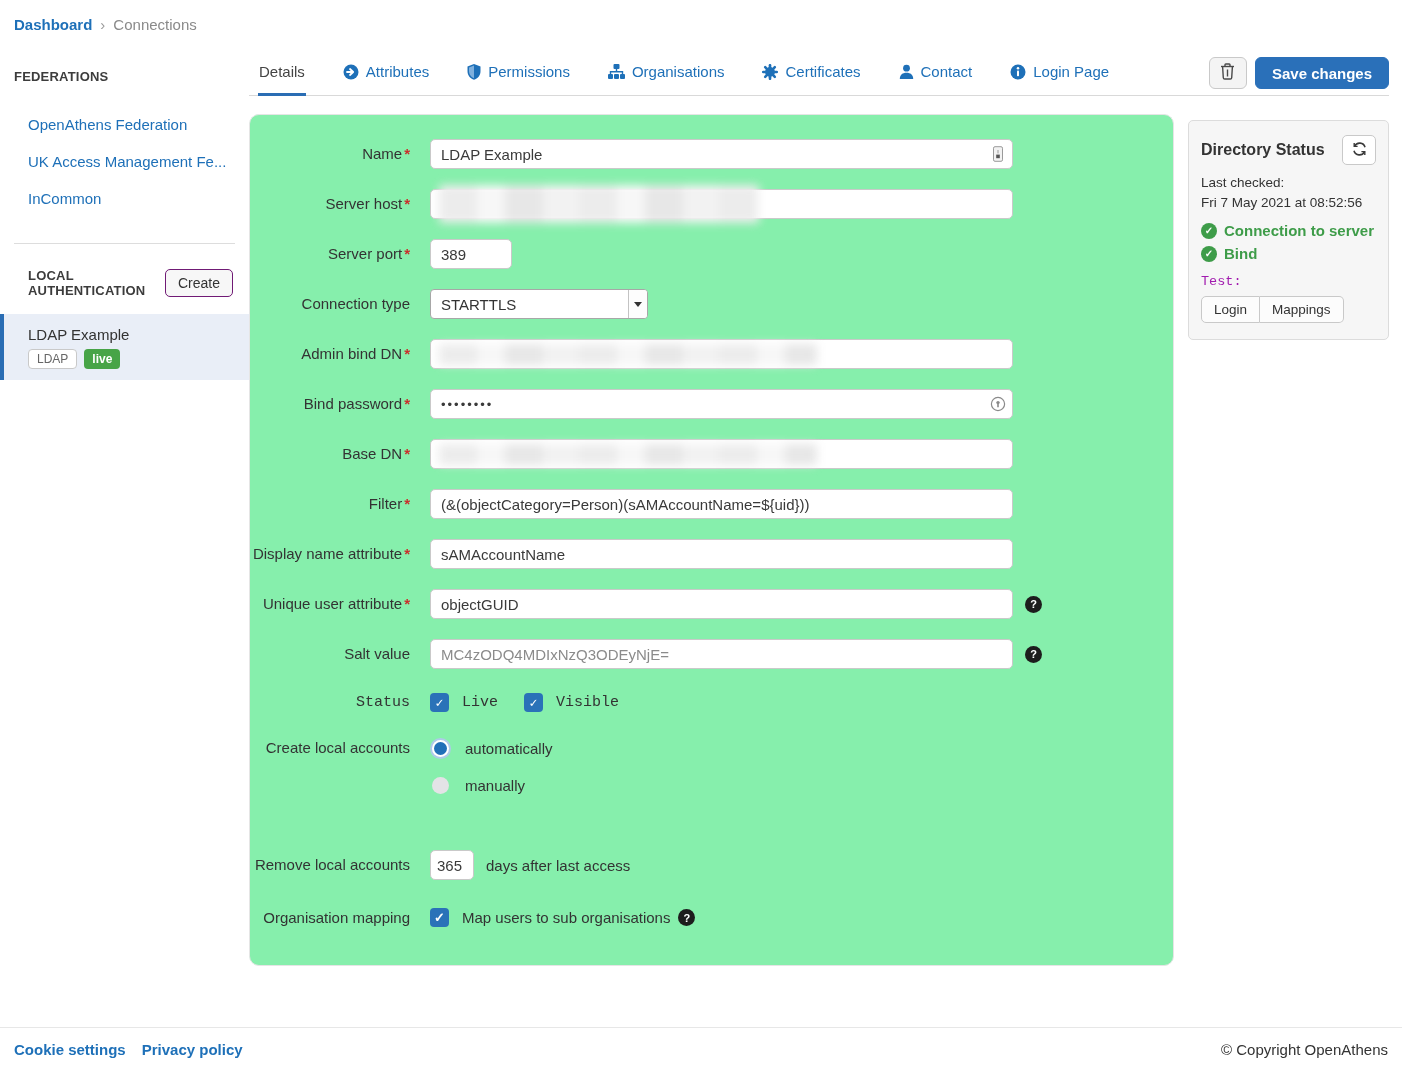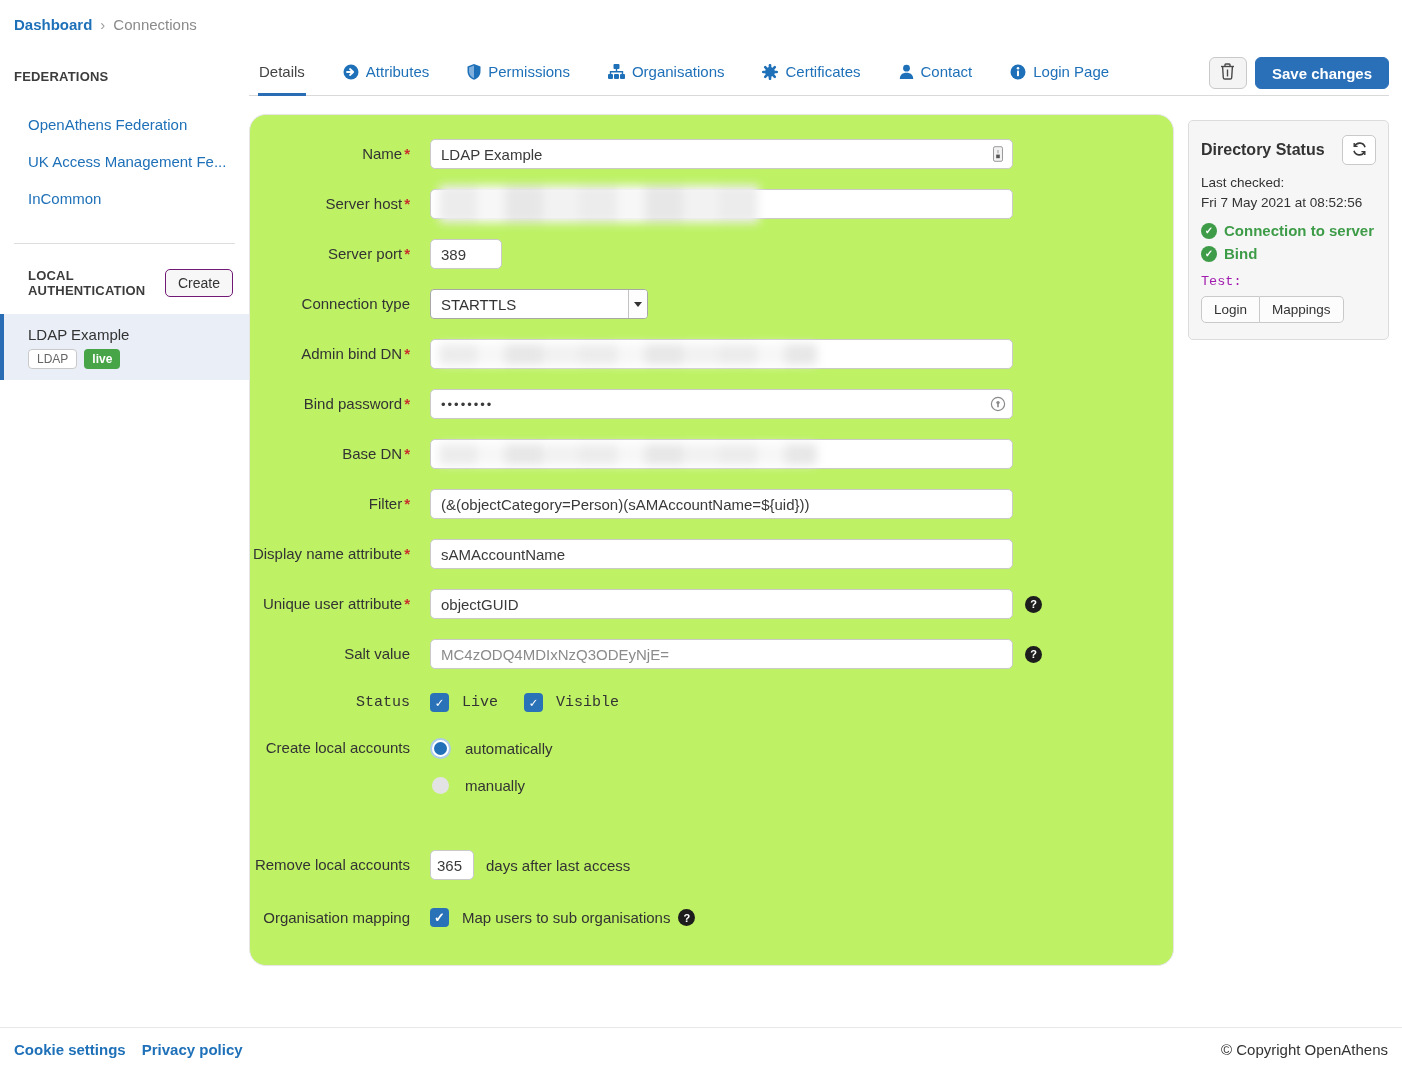--- a/index.html
+++ b/index.html
@@ -40,30 +40,30 @@
   .tabs { display:flex; align-items:flex-end; gap:36px; flex:1; }
   .tab { display:flex; align-items:center; gap:7px; font-size:15px; color:#1e70b8; padding:8px 1px 13px; cursor:pointer; border-bottom:3px solid transparent; margin-bottom:-1px; }
   .tab.active { color:#444; border-bottom-color:#2a6db4; }
   .tab svg { display:block; }
   .tab-actions { display:flex; gap:8px; align-items:center; padding-bottom:6px; }
   .icon-btn { width:38px; height:32px; background:#f4f4f4; border:1px solid #c9c9c9; border-radius:6px; display:flex; align-items:center; justify-content:center; cursor:pointer; }
   .save-btn { height:32px; background:#2a70b9; border:1px solid #2a70b9; border-radius:6px; color:#fff; font-size:15px; font-weight:600; padding:0 16px; cursor:pointer; font-family:"Liberation Sans",sans-serif; }
 
   
   .content-row { display:flex; align-items:flex-start; margin-top:18px; }
-  .form-panel { width:925px; background:#bef264; border:1px solid #e5e5e5; border-radius:17px; padding:24px 0 32px 0; }
+  .form-panel { width:925px; background:#86efac; border:1px solid #e5e5e5; border-radius:10px; padding:24px 0 32px 0; }
   .status-panel { width:201px; margin-left:14px; background:#f6f6f6; border:1px solid #dcdcdc; border-radius:5px; padding:14px 12px 16px; margin-top:6px; }
 
   
   .frow { display:flex; align-items:flex-start; margin-bottom:20px; }
   .flabel { width:180px; flex-shrink:0; text-align:right; padding-right:20px; padding-top:6px; font-size:15px; color:#333; }
   .req { color:#c9302c; margin-left:2px; font-weight:600; }
   .fcontrol { display:flex; align-items:center; }
   .in-wrap { position:relative; width:583px; }
-  .in-wrap.small { width:72px; }
+  .in-wrap.small { width:82px; }
   .in-wrap.tiny { width:44px; }
   input.txt {
     width:100%; height:30px; border:1px solid #c9c9c9; border-radius:5px;
     padding:0 10px; font-size:15px; color:#3a3a3a; background:#fff;
     font-family:"Liberation Sans",sans-serif; outline:none;
   }
   input.txt.gray { color:#8b8b8b; }
   input.txt.dots { letter-spacing:2px; font-size:13px; padding-right:30px; }
   .in-icon { position:absolute; right:7px; top:7px; width:16px; height:16px; display:flex; align-items:center; justify-content:center; }
 

